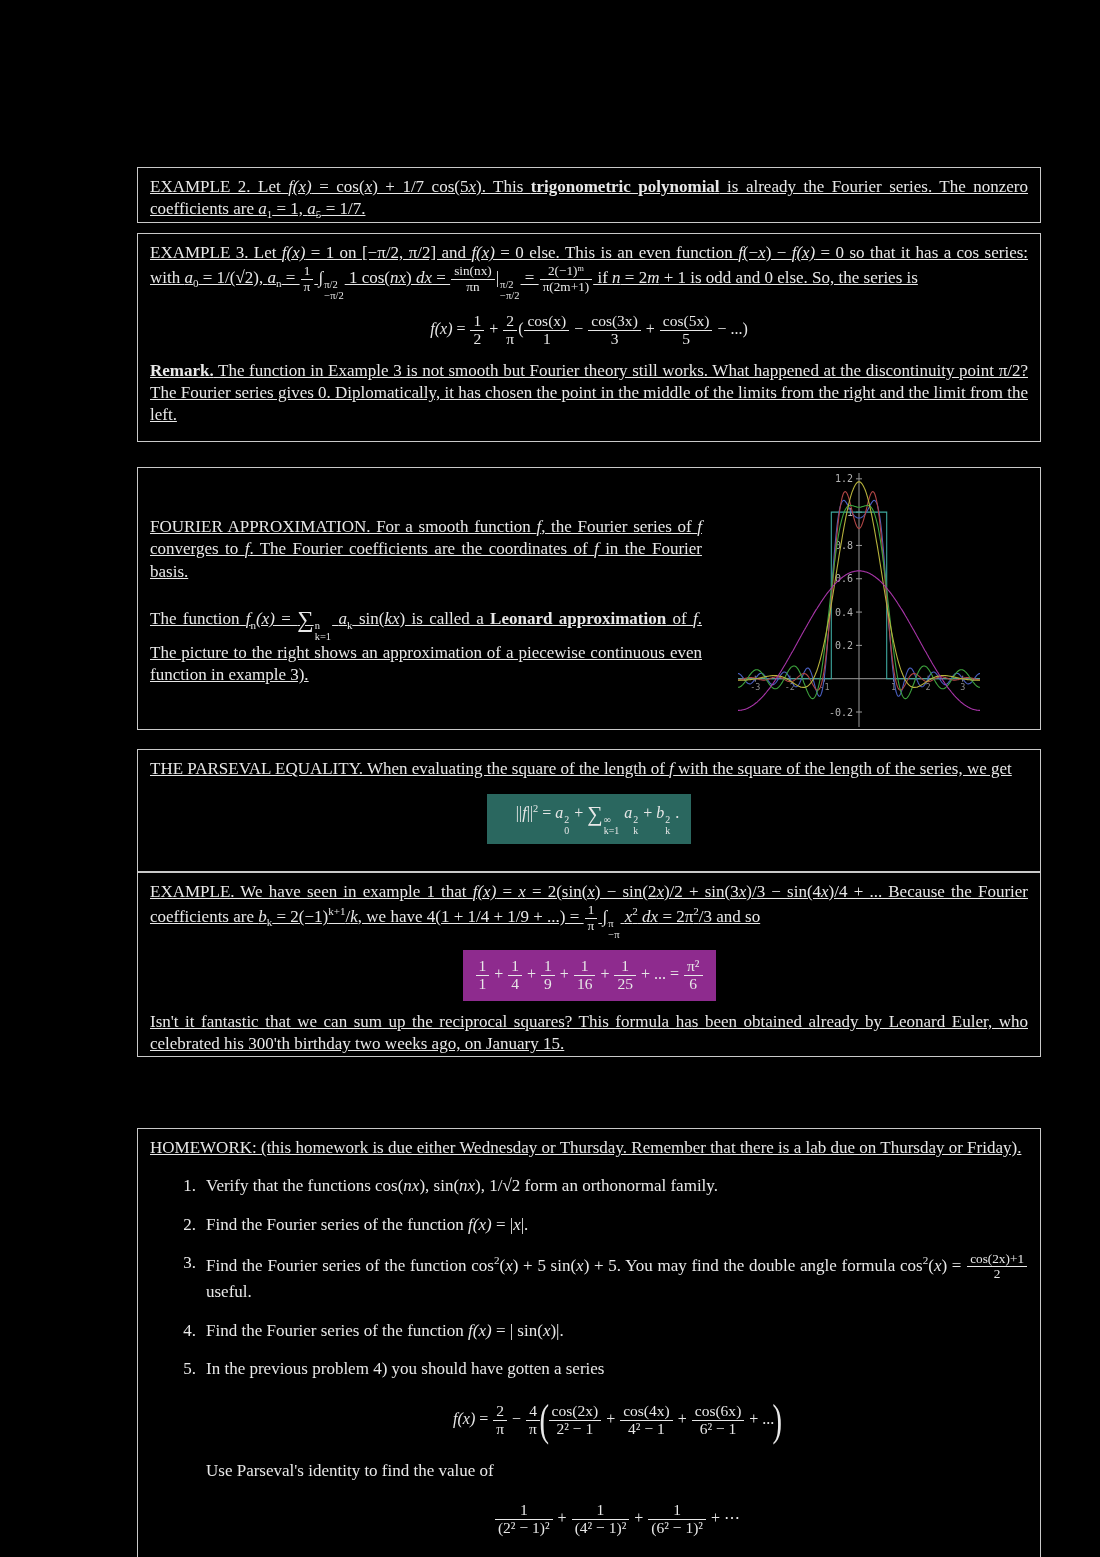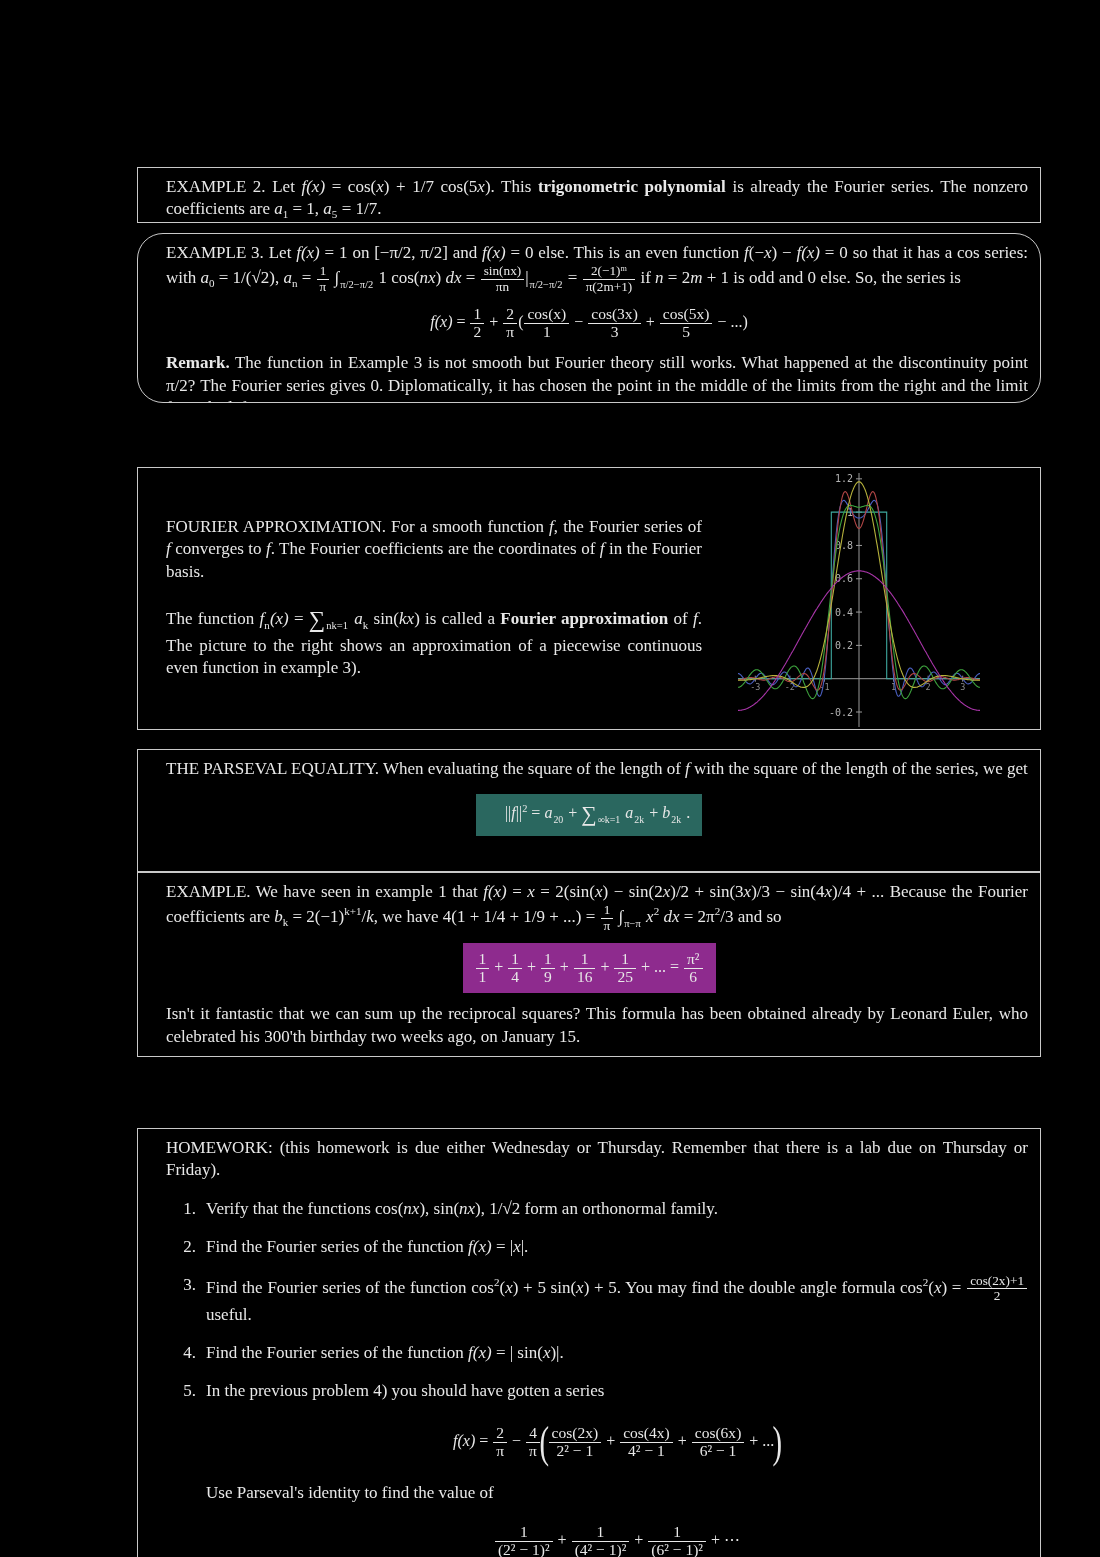--- a/index.html
+++ b/index.html
@@ -7,35 +7,35 @@
     position:relative;width:1100px;height:1557px;
     font-family:"Liberation Serif","DejaVu Serif",serif;
     color:#e8e8e8;font-size:17px;
   }
   .box{
     position:absolute;left:137px;width:904px;
     border:1px solid #c9c9c9;box-sizing:border-box;
     padding:8px 12px;line-height:1.31;text-align:justify;
     overflow:hidden;background:#000;
   }
-  .box p{margin:0 0 9px 16px;}
+  .box p{margin:0 0 9px 0;text-decoration:underline;}
   b{font-weight:bold;}
   i{font-style:italic;}
   sup{font-size:0.65em;}
   sub{font-size:0.65em;}
   
   .frac{
     display:inline-block;vertical-align:-0.55em;text-align:center;
     line-height:1.08;font-size:0.78em;padding:0 1px;
   }
   .frac .fn{display:block;border-bottom:1px solid currentColor;padding:0 3px;}
   .frac .fd{display:block;padding:0 3px;}
   
   .ss{
-    display:inline-flex;flex-direction:row;align-items:flex-end;
+    display:inline-flex;flex-direction:column;align-items:flex-start;
     vertical-align:-0.45em;line-height:1.05;font-size:0.62em;margin:0 1px;
   }
   .big{font-size:1.35em;vertical-align:-0.12em;}
   .bigp{
     display:inline-block;font-size:2.75em;font-weight:100;line-height:0.85;
     vertical-align:middle;transform:scaleX(0.65);margin:0 -4px;
   }
   
   .dmath{text-align:center;margin:12px 0 10px 0;font-size:16px;line-height:1.2;}
   .dmath .frac{font-size:0.97em;vertical-align:-0.6em;}
@@ -50,39 +50,39 @@
   #fourier-svg{position:absolute;left:587px;top:1px;}
   svg text{font-family:"DejaVu Sans Mono",monospace;}
 </style>
 </head>
 <body>
 
 <div class="box" id="box-ex2" style="top:167px;height:56px;">
   <p>EXAMPLE 2. Let <i>f(x)</i> = cos(<i>x</i>) + 1/7 cos(5<i>x</i>). This <b>trigonometric polynomial</b> is already the Fourier series. The nonzero coefficients are <i>a</i><sub>1</sub> = 1, <i>a</i><sub>5</sub> = 1/7.</p>
 </div>
 
-<div class="box" id="box-ex3" style="top:233px;height:170px;border-radius:26px;">
+<div class="box" id="box-ex3" style="top:233px;height:209px;">
   <p>EXAMPLE 3. Let <i>f(x)</i> = 1 on [−π/2, π/2] and <i>f(x)</i> = 0 else. This is an even function <i>f</i>(−<i>x</i>) − <i>f(x)</i> = 0 so that it has a cos series: with <i>a</i><sub>0</sub> = 1/(√2), <i>a</i><sub>n</sub> = <span class="frac"><span class="fn">1</span><span class="fd">π</span></span> ∫<span class="ss">
         <span class="up">π/2</span>
         <span class="dn">−π/2</span>
       </span> 1 cos(<i>nx</i>) <i>dx</i> = <span class="frac"><span class="fn">sin(nx)</span><span class="fd">πn</span></span>|<span class="ss">
         <span class="up">π/2</span>
         <span class="dn">−π/2</span>
       </span> = <span class="frac"><span class="fn">2(−1)ᵐ</span><span class="fd">π(2m+1)</span></span> if <i>n</i> = 2<i>m</i> + 1 is odd and 0 else. So, the series is</p>
   <div class="dmath"><i>f(x)</i> = <span class="frac"><span class="fn">1</span><span class="fd">2</span></span> + <span class="frac"><span class="fn">2</span><span class="fd">π</span></span>(<span class="frac"><span class="fn">cos(x)</span><span class="fd">1</span></span> − <span class="frac"><span class="fn">cos(3x)</span><span class="fd">3</span></span> + <span class="frac"><span class="fn">cos(5x)</span><span class="fd">5</span></span> − ...)</div>
   <p style="margin-top:12px;"><b>Remark.</b> The function in Example 3 is not smooth but Fourier theory still works. What happened at the discontinuity point π/2? The Fourier series gives 0. Diplomatically, it has chosen the point in the middle of the limits from the right and the limit from the left.</p>
 </div>
 
 <div class="box" id="box-fourier" style="top:467px;height:263px;">
   <div class="text-col">
     <p style="margin-bottom:22px;">FOURIER APPROXIMATION. For a smooth function <i>f</i>, the Fourier series of <i>f</i> converges to <i>f</i>. The Fourier coefficients are the coordinates of <i>f</i> in the Fourier basis.</p>
     <p>The function <i>f</i><sub>n</sub><i>(x)</i> = <span class="big">∑</span><span class="ss">
           <span class="up">n</span>
           <span class="dn">k=1</span>
-        </span> <i>a</i><sub>k</sub> sin(<i>kx</i>) is called a <b>Fourier approximation</b> of <i>f</i>. The picture to the right shows an approximation of a piecewise continuous even function in example 3).</p>
+        </span> <i>a</i><sub>k</sub> sin(<i>kx</i>) is called a <b>Leonard approximation</b> of <i>f</i>. The picture to the right shows an approximation of a piecewise continuous even function in example 3).</p>
   </div>
   <svg id="fourier-svg" width="316" height="258" viewBox="0 0 316 258">
       <line x1="13" y1="209.6983606557377" x2="255" y2="209.6983606557377" stroke="#9a9a9a" stroke-width="1"></line>
       <line x1="134" y1="4" x2="134" y2="258" stroke="#9a9a9a" stroke-width="1"></line>
       <line x1="131" y1="243.00983606557375" x2="137" y2="243.00983606557375" stroke="#9a9a9a" stroke-width="1"></line>
       <text x="128" y="246.50983606557375" text-anchor="end" fill="#b4b4b4" font-size="10">-0.2</text>
       <line x1="131" y1="176.38688524590162" x2="137" y2="176.38688524590162" stroke="#9a9a9a" stroke-width="1"></line>
       <text x="128" y="179.88688524590162" text-anchor="end" fill="#b4b4b4" font-size="10">0.2</text>
       <line x1="131" y1="143.07540983606557" x2="137" y2="143.07540983606557" stroke="#9a9a9a" stroke-width="1"></line>
       <text x="128" y="146.57540983606557" text-anchor="end" fill="#b4b4b4" font-size="10">0.4</text>

